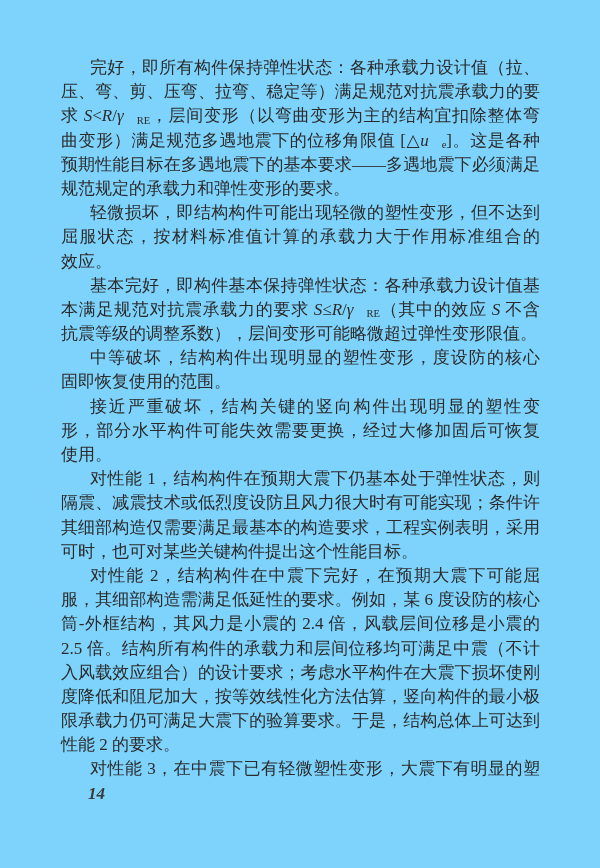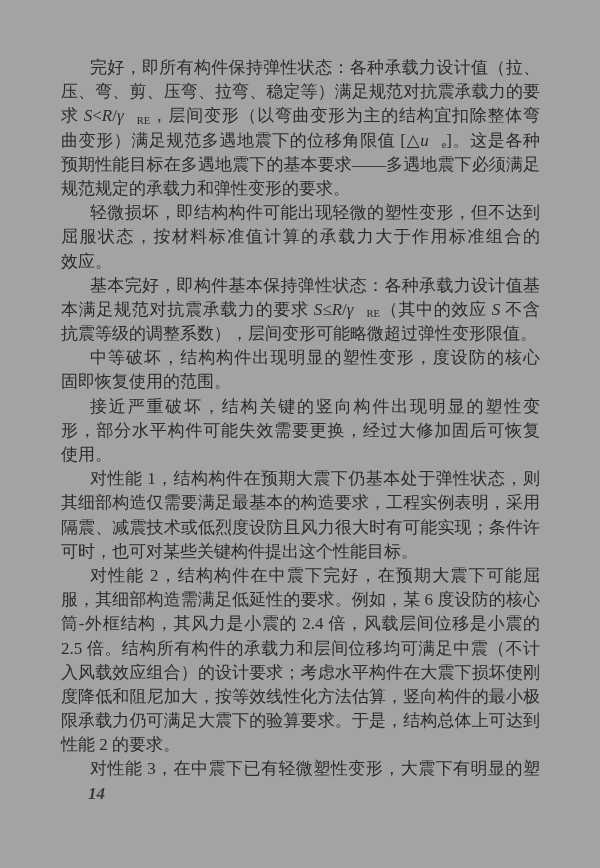--- a/index.html
+++ b/index.html
@@ -60,21 +60,21 @@
     top: 783px;
     font-size: 17px;
     font-style: italic;
     color: #3a3a3a;
     line-height: 22px;
   }
 </style>
 </head>
 <body>
 
-<div class="page" style="background: #a3a3a3;">
+<div class="page" style="background: #7dd3fc;">
   <div class="text-column" id="text-column" style="color: rgb(43, 43, 43);">
       <div class="paragraph">
         <div class="line first"><span>完好，即所有构件保持弹性状态：各种承载力设计值（拉、</span></div>
         <div class="line"><span>压、弯、剪、压弯、拉弯、稳定等）满足规范对抗震承载力的要</span></div>
         <div class="line"><span>求 </span><span class="it">S</span><span>&lt;</span><span class="it">R</span><span>/</span><span class="it">γ</span><sub class="sb">RE</sub><span>，层间变形（以弯曲变形为主的结构宜扣除整体弯</span></div>
         <div class="line"><span>曲变形）满足规范多遇地震下的位移角限值 [△</span><span class="it">u</span><sub class="sb">e</sub><span>]。这是各种</span></div>
         <div class="line"><span>预期性能目标在多遇地震下的基本要求——多遇地震下必须满足</span></div>
         <div class="line final"><span>规范规定的承载力和弹性变形的要求。</span></div>
       </div>
       <div class="paragraph">
@@ -91,22 +91,22 @@
         <div class="line first"><span>中等破坏，结构构件出现明显的塑性变形，度设防的核心</span></div>
         <div class="line final"><span>固即恢复使用的范围。</span></div>
       </div>
       <div class="paragraph">
         <div class="line first"><span>接近严重破坏，结构关键的竖向构件出现明显的塑性变</span></div>
         <div class="line"><span>形，部分水平构件可能失效需要更换，经过大修加固后可恢复</span></div>
         <div class="line final"><span>使用。</span></div>
       </div>
       <div class="paragraph">
         <div class="line first"><span>对性能 1，结构构件在预期大震下仍基本处于弹性状态，则</span></div>
+        <div class="line"><span>隔震、减震技术或低烈度设防且风力很大时有可能实现；条件许</span></div>
         <div class="line"><span>其细部构造仅需要满足最基本的构造要求，工程实例表明，采用</span></div>
-        <div class="line"><span>隔震、减震技术或低烈度设防且风力很大时有可能实现；条件许</span></div>
         <div class="line final"><span>可时，也可对某些关键构件提出这个性能目标。</span></div>
       </div>
       <div class="paragraph">
         <div class="line first"><span>对性能 2，结构构件在中震下完好，在预期大震下可能屈</span></div>
         <div class="line"><span>服，其细部构造需满足低延性的要求。例如，某 6 度设防的核心</span></div>
         <div class="line"><span>筒-外框结构，其风力是小震的 2.4 倍，风载层间位移是小震的</span></div>
         <div class="line"><span>2.5 倍。结构所有构件的承载力和层间位移均可满足中震（不计</span></div>
         <div class="line"><span>入风载效应组合）的设计要求；考虑水平构件在大震下损坏使刚</span></div>
         <div class="line"><span>度降低和阻尼加大，按等效线性化方法估算，竖向构件的最小极</span></div>
         <div class="line"><span>限承载力仍可满足大震下的验算要求。于是，结构总体上可达到</span></div>

